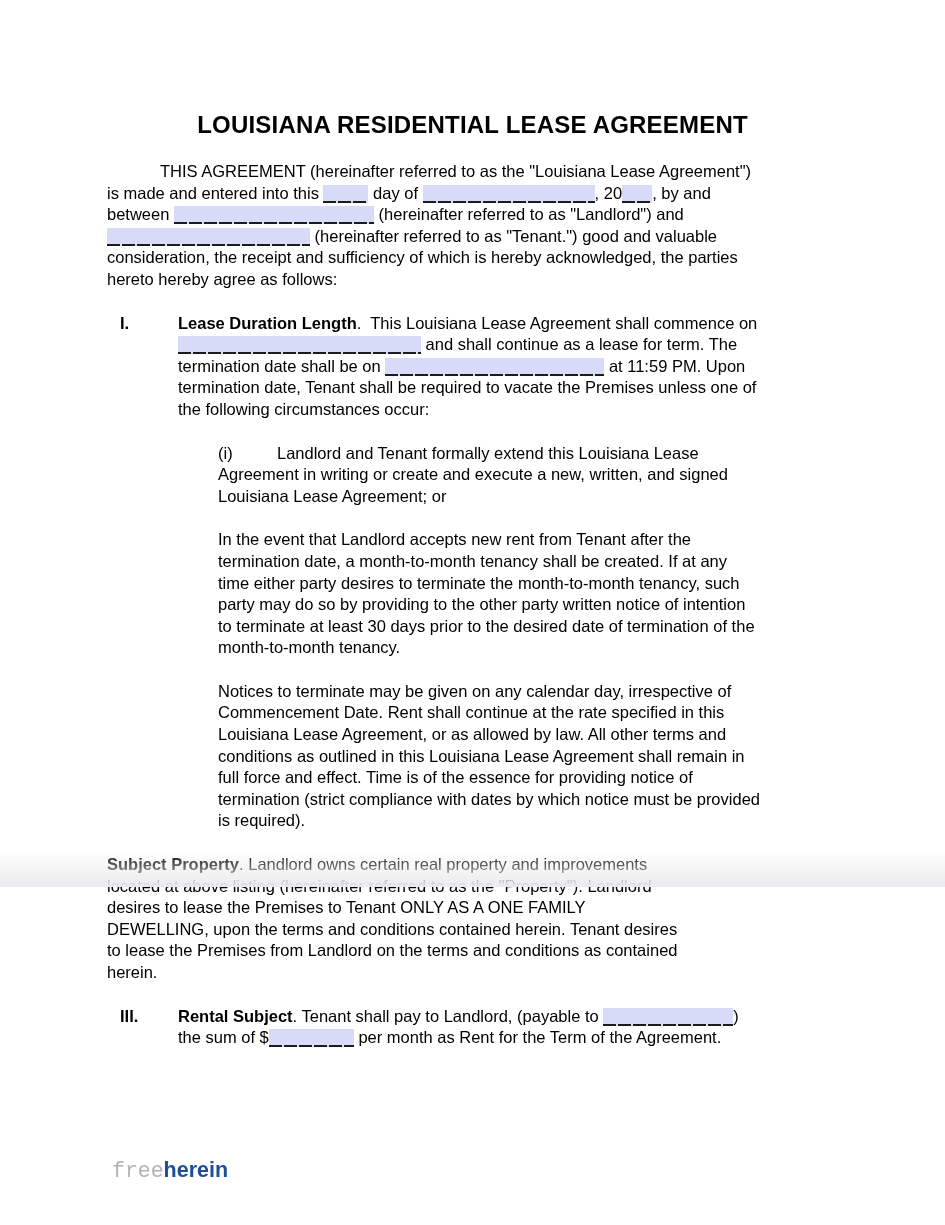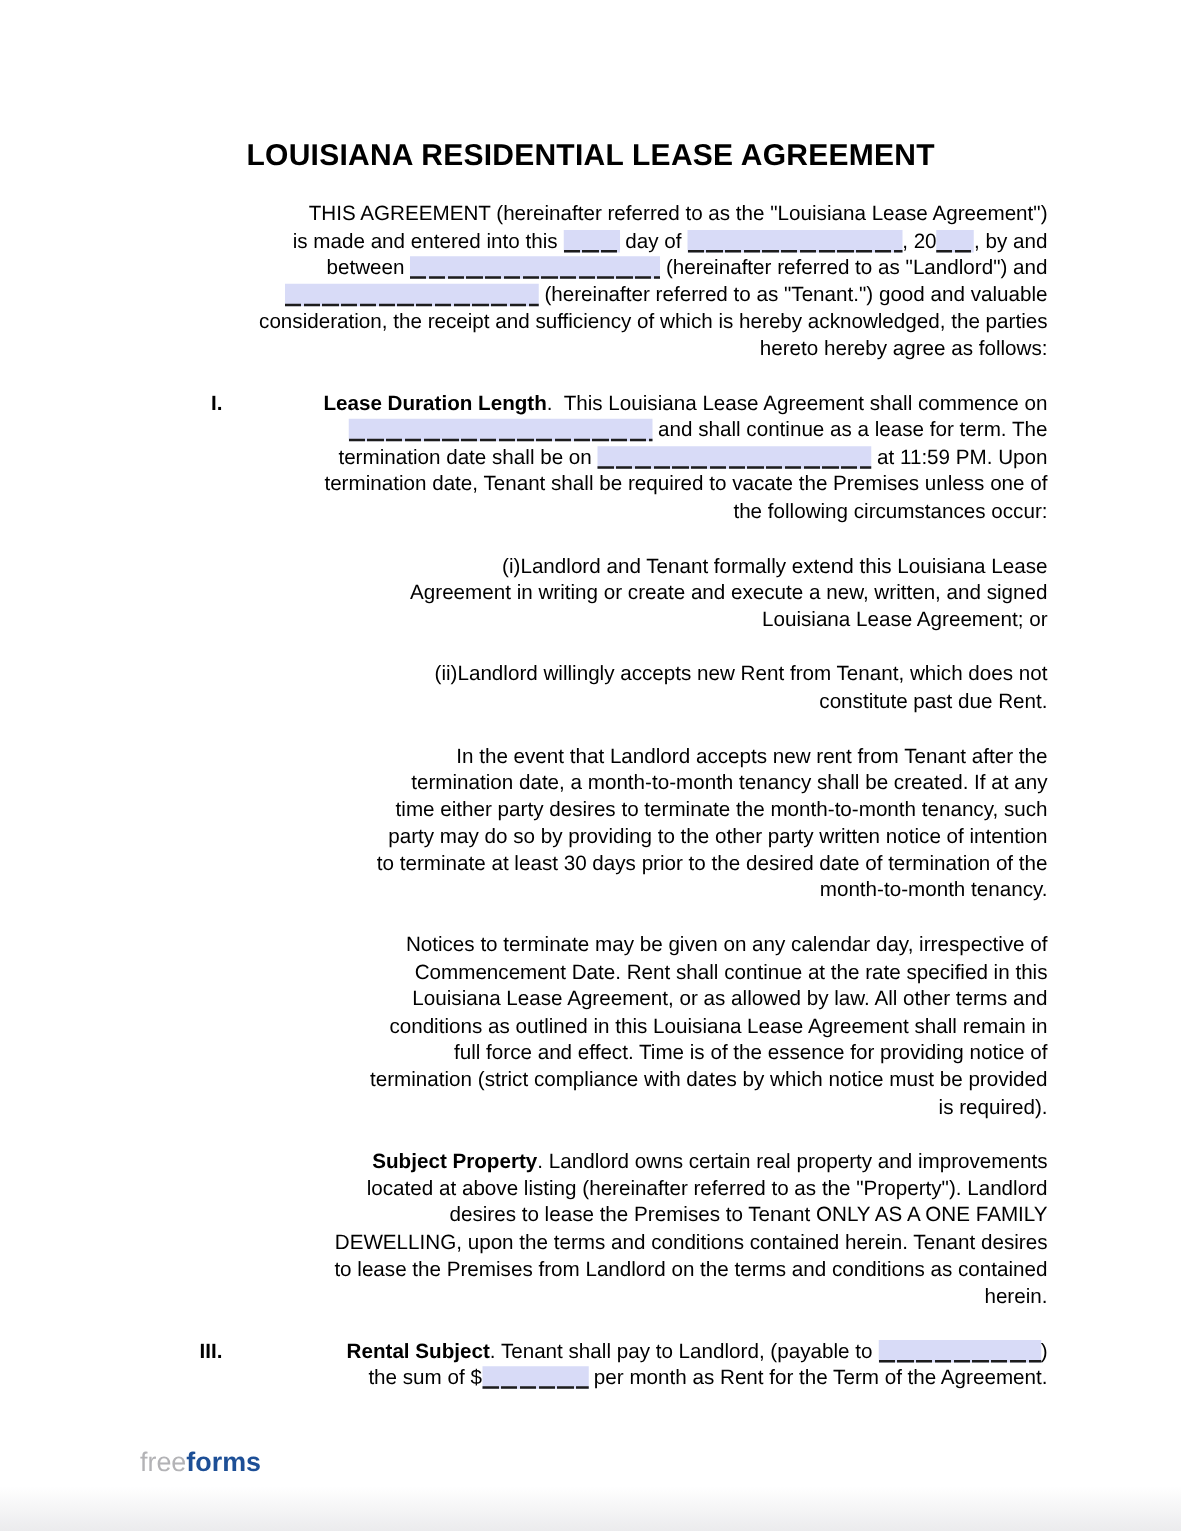--- a/index.html
+++ b/index.html
@@ -11,37 +11,36 @@
     width: 945px;
     height: 1225px;
     position: relative;
     overflow: hidden;
     font-family: "Liberation Sans", sans-serif;
     color: #000000;
   }
   .sheet {
     position: relative;
     width: 945px;
-    height: 1225px;
+    height: 887px;
     background: #ffffff;
   }
   h1.title {
     margin: 0;
     padding: 112px 0 0 0;
     text-align: center;
     font-size: 24px;
     line-height: 25px;
     font-weight: bold;
     letter-spacing: 0.2px;
   }
   #doc-body {
     margin: 24px 107px 0 107px;
     font-size: 16.5px;
     line-height: 21.6px;
-    text-align: right;
   }
   .para { margin: 0 0 22px 0; }
   .section { display: flex; margin: 0; }
   .secnum {
     flex: none;
     width: 71px;
     box-sizing: border-box;
     padding-left: 13px;
     font-weight: bold;
   }
@@ -58,21 +57,21 @@
     background-position: left bottom;
     background-repeat: no-repeat;
   }
   .footer {
     position: absolute;
     left: 112px;
     top: 1157px;
     font-size: 21.5px;
     line-height: 26px;
   }
-  .footer .free { color: var(--brand-gray); font-weight: normal; }
+  .footer .free { color: var(--brand-gray); font-weight: normal; font-family: Liberation Mono, monospace; }
   .footer .forms { color: var(--brand-blue); font-weight: bold; }
   .bottom-fade {
     position: absolute;
     left: 0; right: 0; bottom: 0;
     height: 36px;
     background: linear-gradient(180deg, rgba(236,236,238,0) 0%, #ebebed 100%);
     pointer-events: none;
   }
 </style>
 </head>
@@ -80,32 +79,31 @@
 
 <div class="sheet">
   <h1 class="title">LOUISIANA RESIDENTIAL LEASE AGREEMENT</h1>
   <div id="doc-body">
       <div class="para"><span class="sp" style="width: 53px;"></span>THIS AGREEMENT (hereinafter referred to as the "Louisiana Lease Agreement")<br>is made and entered into this <span class="blank" style="width: 45px;"></span> day of <span class="blank" style="width: 172px;"></span>, 20<span class="blank" style="width: 30px;"></span>, by and<br>between <span class="blank" style="width: 200px;"></span> (hereinafter referred to as "Landlord") and<br><span class="blank" style="width: 203px;"></span> (hereinafter referred to as "Tenant.") good and valuable<br>consideration, the receipt and sufficiency of which is hereby acknowledged, the parties<br>hereto hereby agree as follows:</div>
       <div class="section">
         <div class="secnum">I.</div>
         <div class="secbody">
           <div class="para"><strong>Lease Duration Length</strong>.&nbsp; This Louisiana Lease Agreement shall commence on<br><span class="blank" style="width: 243px;"></span> and shall continue as a lease for term. The<br>termination date shall be on <span class="blank" style="width: 219px;"></span> at 11:59 PM. Upon<br>termination date, Tenant shall be required to vacate the Premises unless one of<br>the following circumstances occur:</div>
           <div class="para" style="margin-left: 40px;"><span class="marker">(i)</span>Landlord and Tenant formally extend this Louisiana Lease<br>Agreement in writing or create and execute a new, written, and signed<br>Louisiana Lease Agreement; or</div>
-          <div class="para" style="margin-left: 40px;"><span class="marker">(ii)</span>Landlord willingly accepts new Rent from Tenant, which does not<br>constitute past due Rent.</div>
           <div class="para" style="margin-left: 40px;">In the event that Landlord accepts new rent from Tenant after the<br>termination date, a month-to-month tenancy shall be created. If at any<br>time either party desires to terminate the month-to-month tenancy, such<br>party may do so by providing to the other party written notice of intention<br>to terminate at least 30 days prior to the desired date of termination of the<br>month-to-month tenancy.</div>
           <div class="para" style="margin-left: 40px;">Notices to terminate may be given on any calendar day, irrespective of<br>Commencement Date. Rent shall continue at the rate specified in this<br>Louisiana Lease Agreement, or as allowed by law. All other terms and<br>conditions as outlined in this Louisiana Lease Agreement shall remain in<br>full force and effect. Time is of the essence for providing notice of<br>termination (strict compliance with dates by which notice must be provided<br>is required).</div>
         </div>
       </div>
       <div class="section">
         <div class="secbody">
           <div class="para"><strong>Subject Property</strong>. Landlord owns certain real property and improvements<br>located at above listing (hereinafter referred to as the "Property"). Landlord<br>desires to lease the Premises to Tenant ONLY AS A ONE FAMILY<br>DEWELLING, upon the terms and conditions contained herein. Tenant desires<br>to lease the Premises from Landlord on the terms and conditions as contained<br>herein.</div>
         </div>
       </div>
       <div class="section">
         <div class="secnum">III.</div>
         <div class="secbody">
           <div class="para"><strong>Rental Subject</strong>. Tenant shall pay to Landlord, (payable to <span class="blank" style="width: 130px;"></span>)<br>the sum of $<span class="blank" style="width: 85px;"></span> per month as Rent for the Term of the Agreement.</div>
         </div>
       </div>
     </div>
-  <div class="footer"><span class="free">free</span><span class="forms">forms</span></div>
+  <div class="footer"><span class="free">free</span><span class="forms">herein</span></div>
   <div class="bottom-fade"></div>
 </div>
 
 </body></html>

